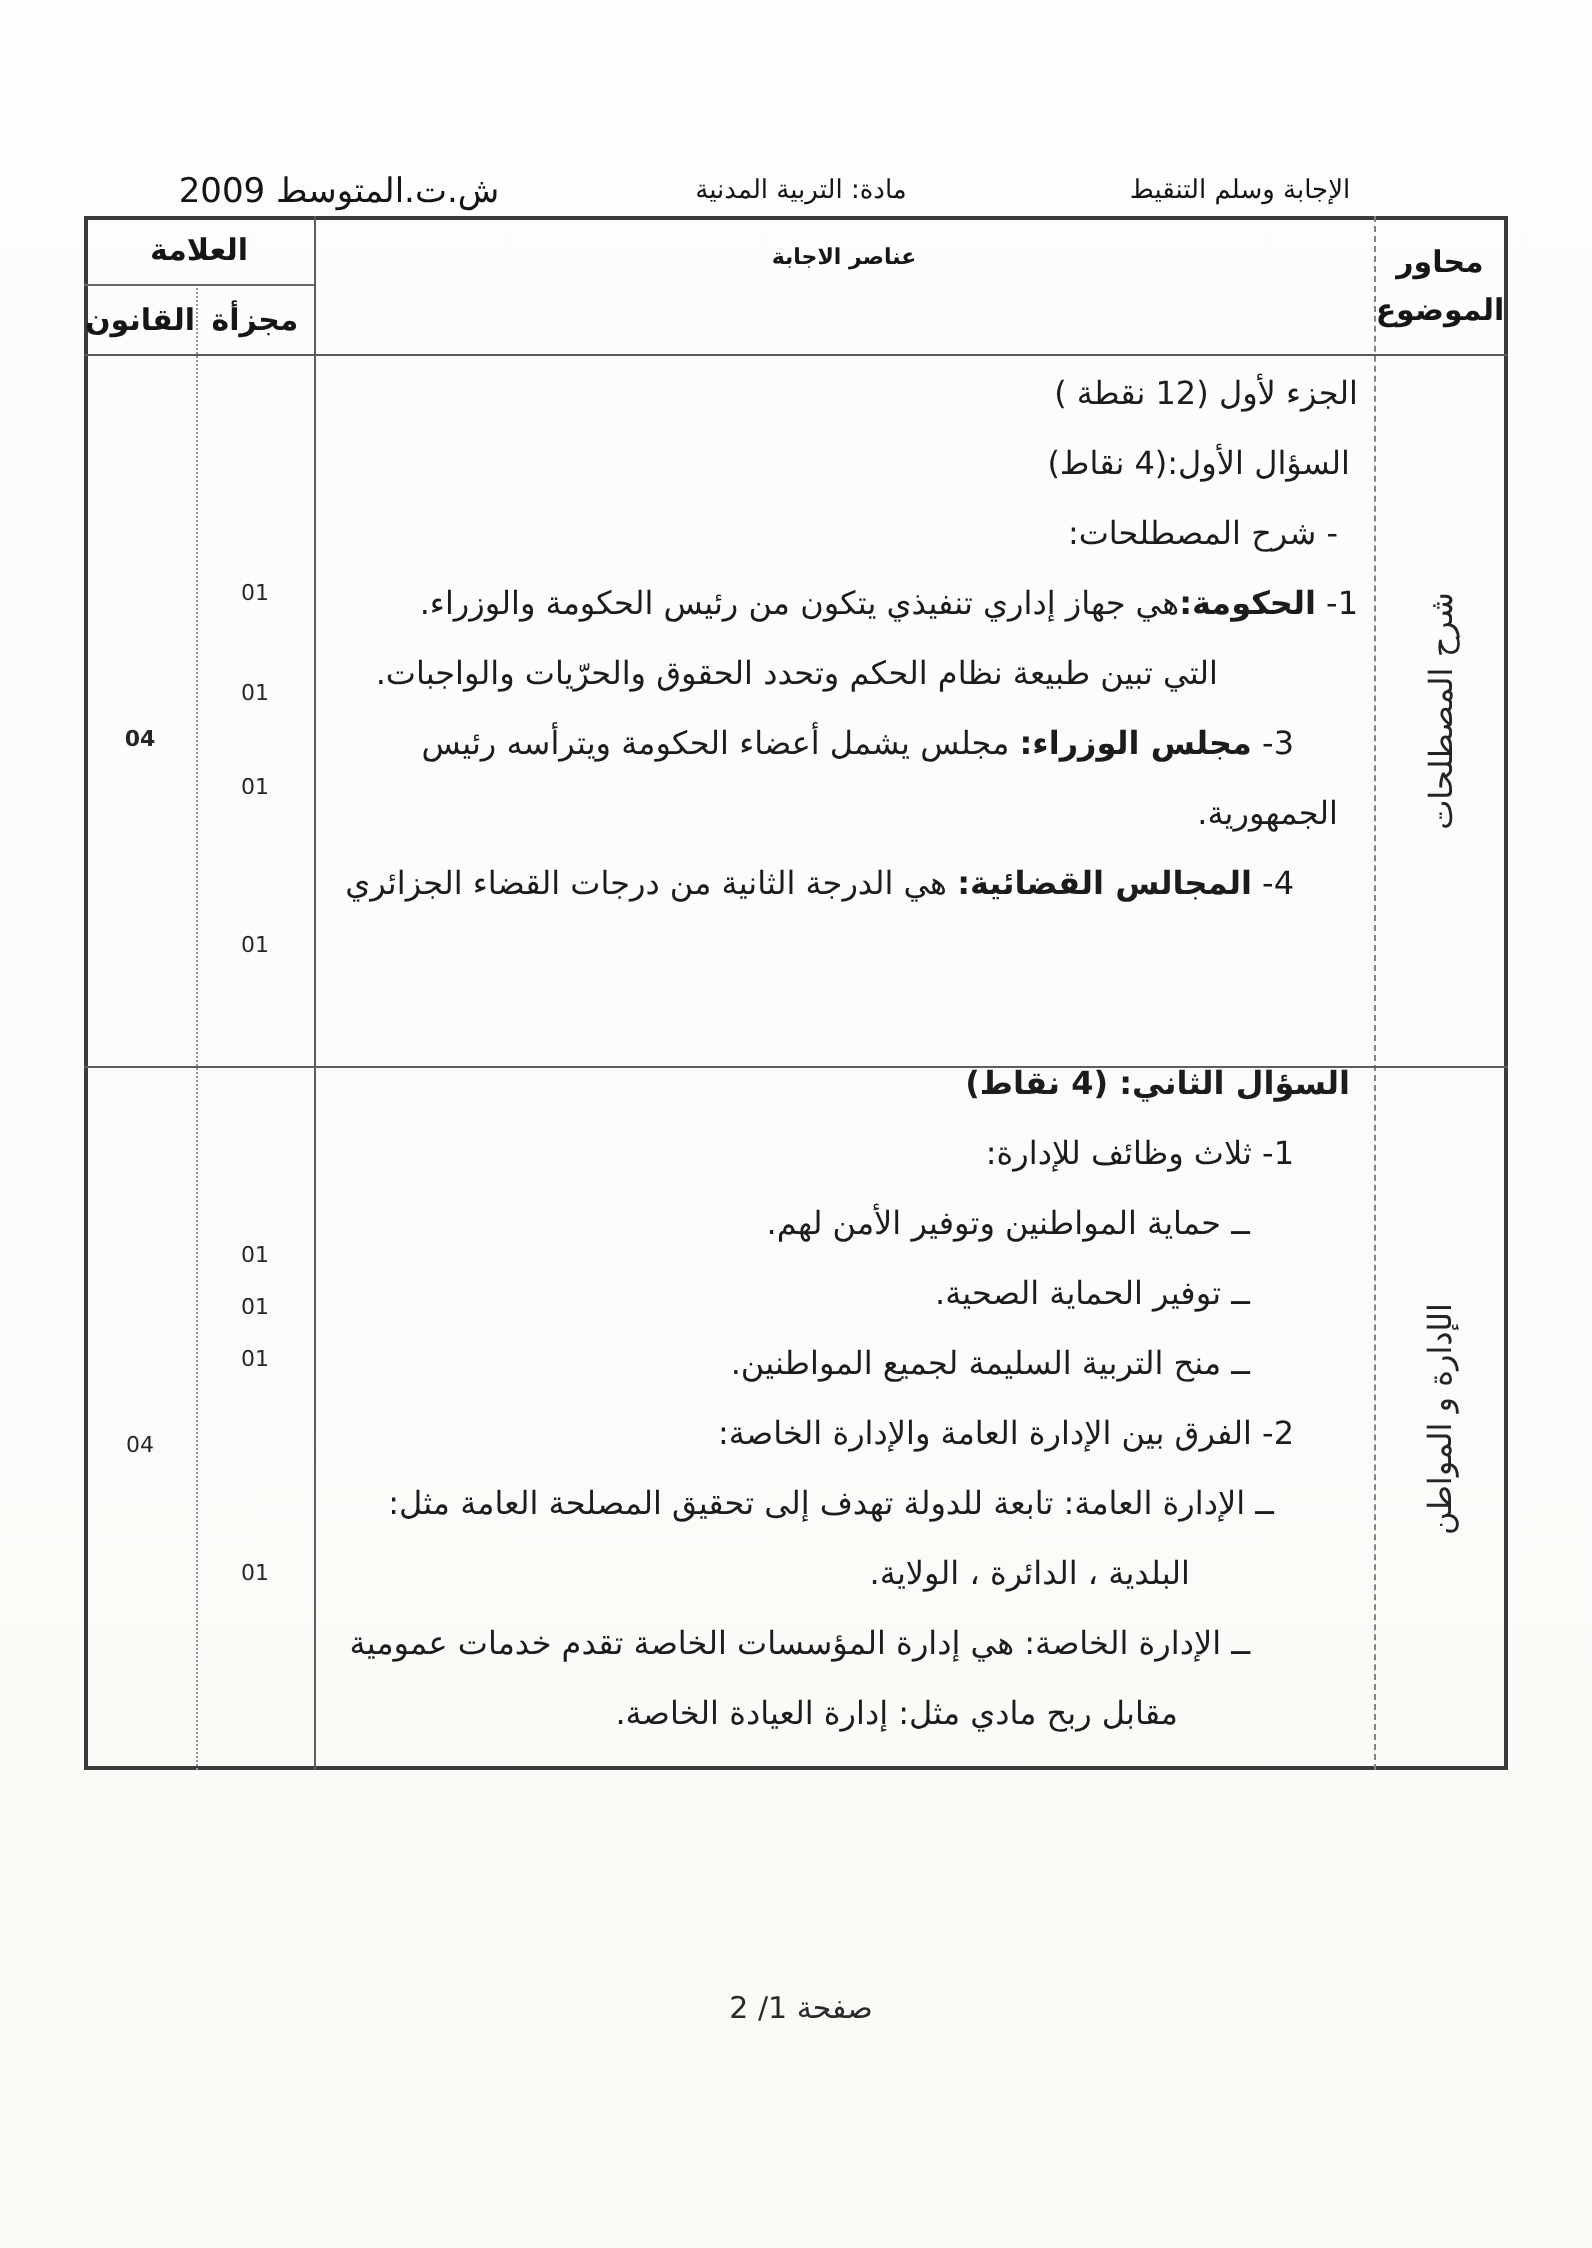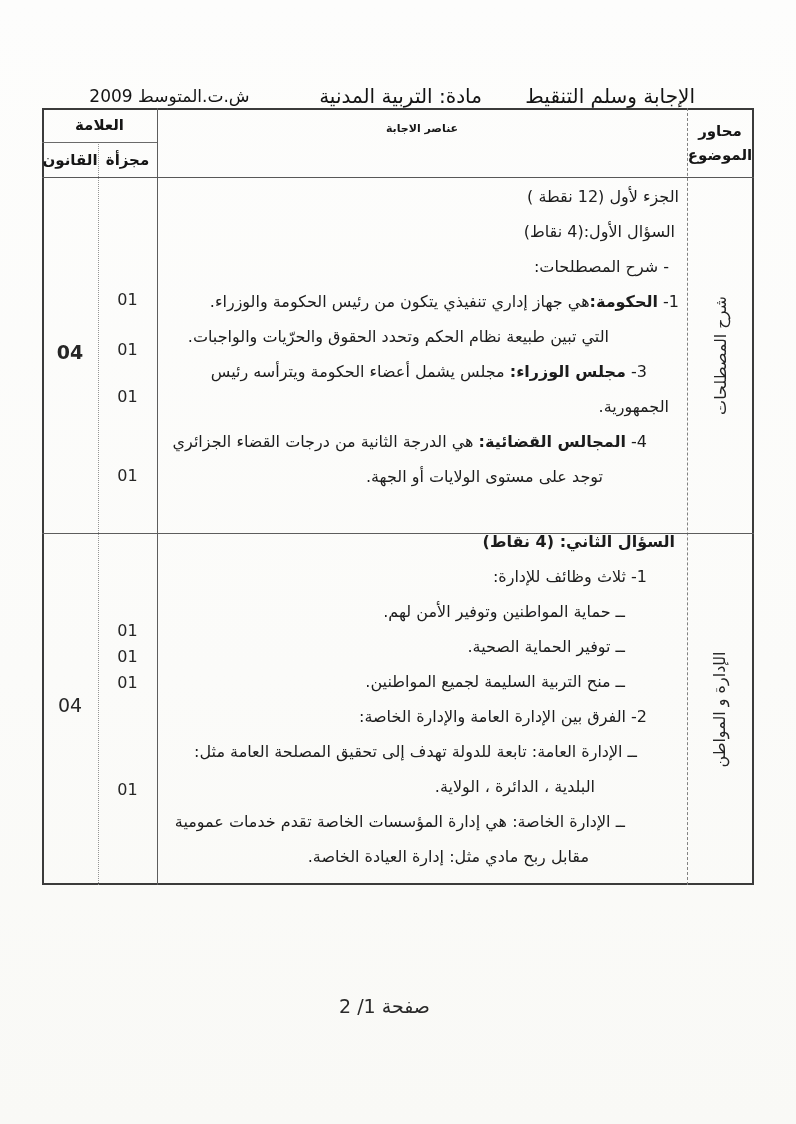--- a/index.html
+++ b/index.html
@@ -2,21 +2,21 @@
 <html lang="ar" dir="rtl"><head>
 <meta charset="utf-8">
 <style>
   html,body{margin:0;padding:0;background:#e8e8e6;}
   .page{
     position:relative;width:796px;height:1124px;margin:0 auto;
     background:linear-gradient(180deg,#fdfdfc 0%,#fbfbf9 60%,#f9f9f6 100%);
     font-family:"DejaVu Sans",sans-serif;color:#1e1e1e;direction:rtl;overflow:hidden;
   }
   
-  .doc-head{position:absolute;top:83px;height:26px;line-height:26px;font-size:20px;color:#141414;text-align:center;white-space:nowrap;}
+  .doc-head{position:absolute;top:83px;height:26px;line-height:26px;font-size:13px;color:#141414;text-align:center;white-space:nowrap;}
   .dh-title{left:545px;width:150px;}
   .dh-subject{left:318px;width:165px;}
   .dh-exam{left:82px;width:175px;font-size:17px;}
   
   .bx{position:absolute;box-sizing:border-box;}
   .t-outer{left:42px;top:108px;width:712px;height:777px;border:2px solid #3b3b3b;}
   .v-axes{left:687px;top:108px;width:0;height:777px;border-left:1.5px dashed #828282;}
   .v-partial{left:157px;top:108px;width:0;height:777px;border-left:1.5px solid #5d5d5d;}
   .v-total{left:98px;top:142px;width:0;height:743px;border-left:1.5px dotted #949494;}
   .h-mark{left:42px;top:142px;width:115px;height:0;border-top:1.5px solid #6a6a6a;}
@@ -28,25 +28,25 @@
   .hc-elements{left:157px;top:108px;width:530px;height:40px;font-size:11px;}
   .hc-mark{left:42px;top:108px;width:115px;height:34px;}
   .hc-partial{left:98px;top:142px;width:59px;height:35px;}
   .hc-total{left:42px;top:142px;width:56px;height:35px;}
   
   .axis-cell{position:absolute;left:687px;width:66px;display:flex;align-items:center;justify-content:center;}
   .vtext{transform:rotate(-90deg);white-space:nowrap;font-size:16px;color:#242424;letter-spacing:.5px;}
   .lines{position:absolute;left:157px;width:530px;overflow:hidden;direction:rtl;}
   .line{line-height:35px;white-space:nowrap;font-size:16px;text-align:right;color:#1c1c1c;}
   .b{font-weight:bold;}
-  .mark{position:absolute;text-align:center;font-size:16px;color:#262626;}
+  .mark{position:absolute;text-align:center;font-size:11px;color:#262626;}
   .partial{left:98px;width:59px;}
-  .total{left:42px;width:56px;font-size:19px;}
+  .total{left:42px;width:56px;font-size:11px;margin-top:22px;}
   
-  .footer{position:absolute;left:302px;width:165px;top:995px;text-align:center;font-size:19px;color:#2a2a2a;direction:rtl;}
+  .footer{position:absolute;left:318px;width:165px;top:995px;text-align:center;font-size:15px;color:#2a2a2a;direction:rtl;}
 </style>
 </head>
 <body>
 
 <div class="page" id="page">
 
   <div class="doc-head dh-title">الإجابة وسلم التنقيط</div>
   <div class="doc-head dh-subject">مادة: التربية المدنية</div>
   <div class="doc-head dh-exam">ش.ت.المتوسط 2009</div>
 
@@ -73,21 +73,20 @@
     </div>
     <div class="lines" style="top: 179px; height: 352px;">
       <div class="line" style="padding-right: 8px;"><span>الجزء لأول (12 نقطة )</span></div>
       <div class="line" style="padding-right: 12px;"><span>السؤال الأول:(4 نقاط)</span></div>
       <div class="line" style="padding-right: 18px;"><span>- شرح المصطلحات:</span></div>
       <div class="line" style="padding-right: 8px;"><span>1- </span><span class="b">الحكومة:</span><span>هي جهاز إداري تنفيذي يتكون من رئيس الحكومة والوزراء.</span></div>
       <div class="line" style="padding-right: 78px;"><span>التي تبين طبيعة نظام الحكم وتحدد الحقوق والحرّيات والواجبات.</span></div>
       <div class="line" style="padding-right: 40px;"><span>3- </span><span class="b">مجلس الوزراء:</span><span> مجلس يشمل أعضاء الحكومة ويترأسه رئيس</span></div>
       <div class="line" style="padding-right: 18px;"><span>الجمهورية.</span></div>
       <div class="line" style="padding-right: 40px;"><span>4- </span><span class="b">المجالس القضائية:</span><span> هي الدرجة الثانية من درجات القضاء الجزائري</span></div>
-      <div class="line" style="padding-right: 84px;"><span>توجد على مستوى الولايات أو الجهة.</span></div>
     </div>
     <div class="mark partial" style="top: 290px;">01</div>
     <div class="mark partial" style="top: 340px;">01</div>
     <div class="mark partial" style="top: 387px;">01</div>
     <div class="mark partial" style="top: 466px;">01</div>
     <div class="mark total b" style="top: 341px;">04</div>
     <div class="axis-cell" style="top: 534px; height: 350px;">
       <span class="vtext">الإدارة و المواطن</span>
     </div>
     <div class="lines" style="top: 524px; height: 348px;">

